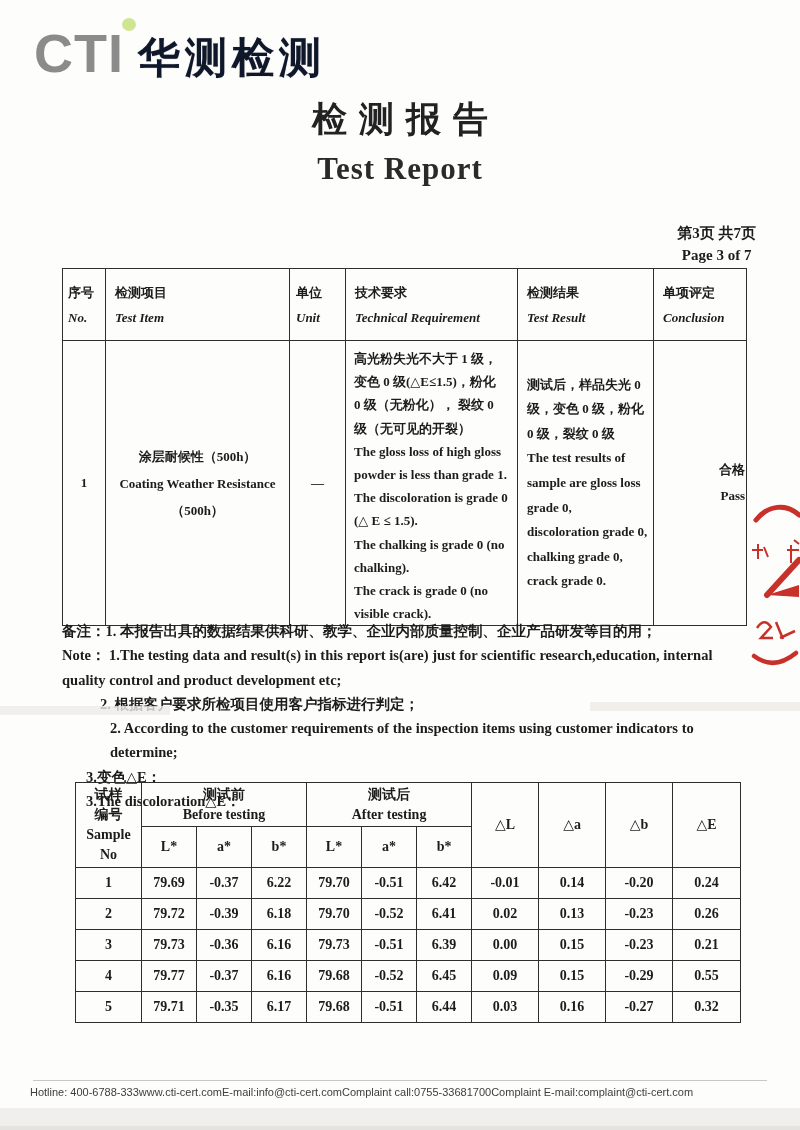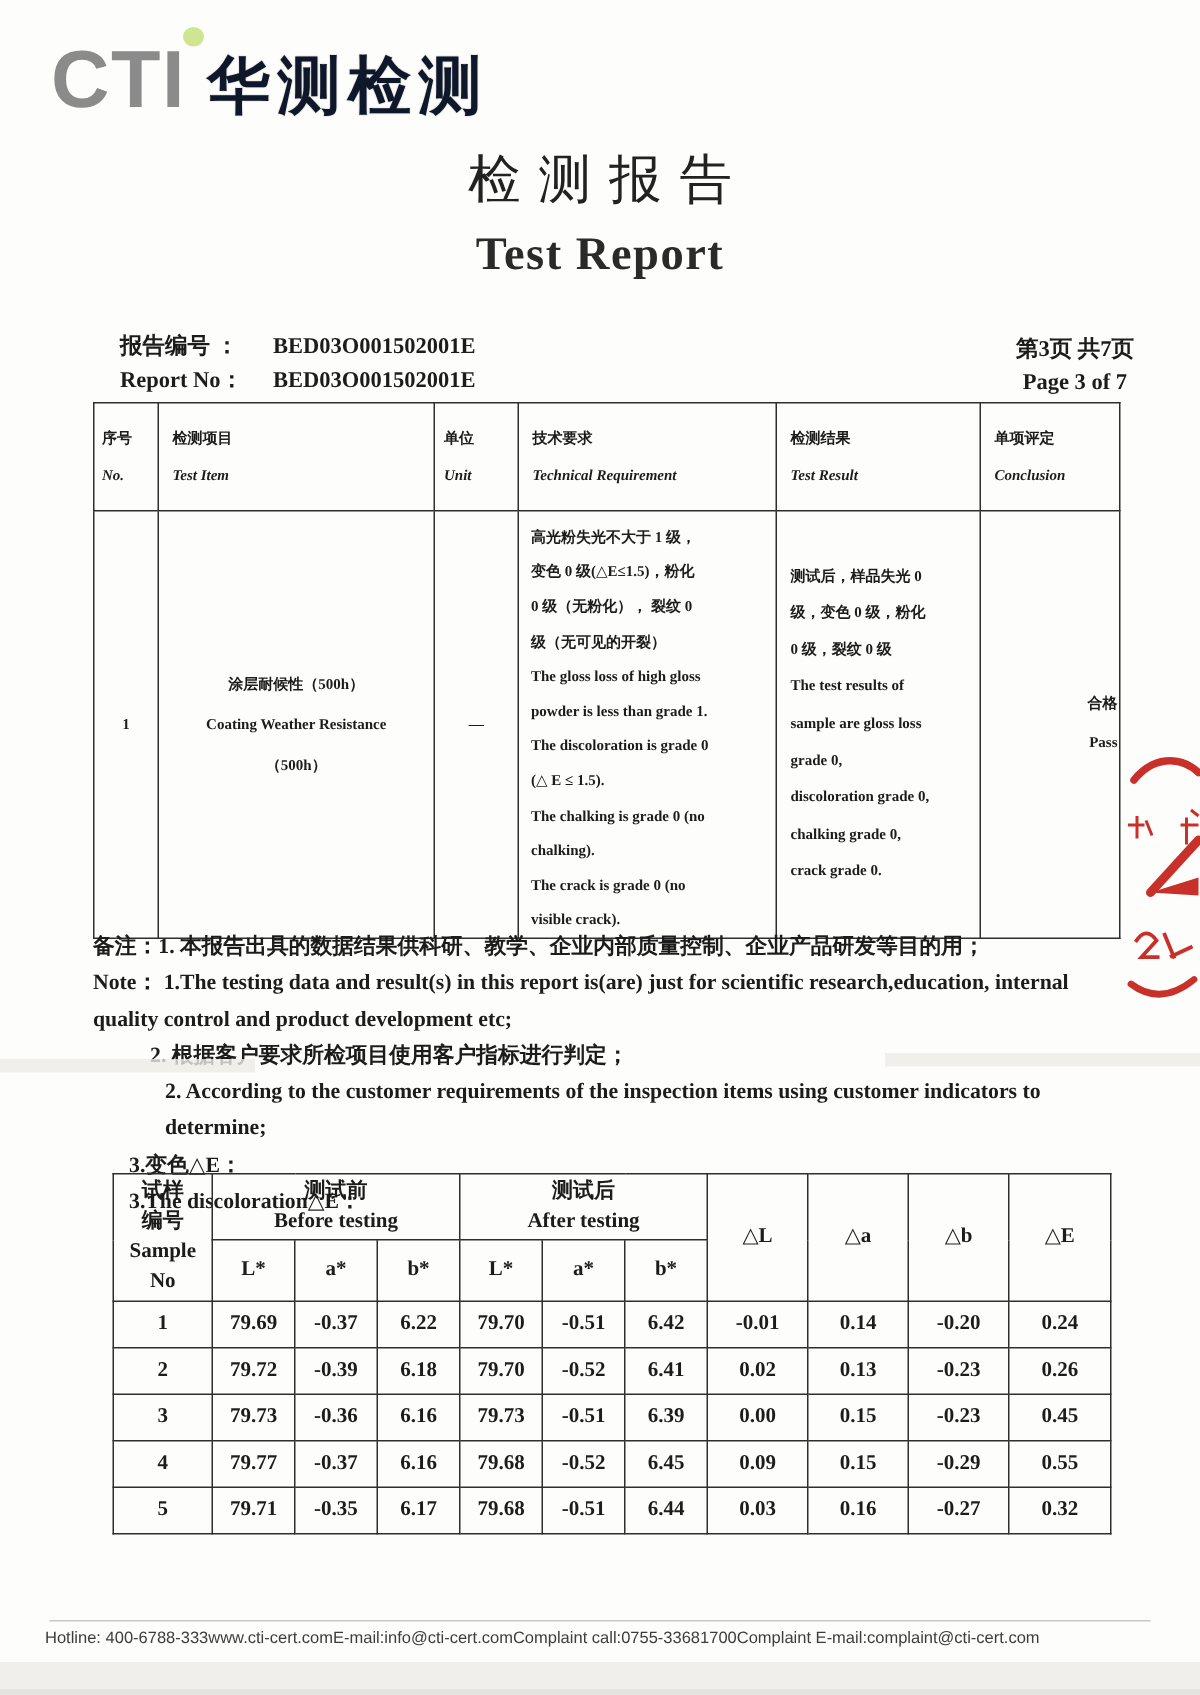--- a/index.html
+++ b/index.html
@@ -25,35 +25,35 @@
   }
   .logo-cn{
     font-family:"Liberation Sans","DejaVu Sans",sans-serif;
     font-weight:900;font-size:42px;line-height:58px;color:#0f172a;
     letter-spacing:5px;margin-left:10px;
     text-shadow:0 0 1px #9a9a9a;
   }
 
   
   .title-block{position:absolute;top:96px;left:0;width:100%;text-align:center;}
-  .title-cn{font-size:35px;font-weight:400;letter-spacing:12px;color:#222;text-indent:12px;}
+  .title-cn{font-size:35px;font-weight:700;letter-spacing:12px;color:#222;text-indent:12px;}
   .title-en{font-size:31px;font-weight:bold;color:#2a2a2a;margin-top:8px;letter-spacing:1px;}
 
   
   .report-no{position:absolute;top:220px;left:80px;font-size:15px;font-weight:bold;line-height:23px;}
   .report-no .lbl{display:inline-block;min-width:102px;}
   .page-no{position:absolute;top:222px;right:44px;font-size:15px;font-weight:bold;line-height:22px;text-align:center;}
 
   
   table{border-collapse:collapse;table-layout:fixed;}
   td,th{border:1px solid #2e2e2e;font-weight:bold;box-sizing:border-box;}
 
   
   .main-table{position:absolute;top:268px;left:62px;width:684px;border:1.5px solid #2e2e2e;}
-  .main-table td{font-size:10px;vertical-align:middle;}
+  .main-table td{font-size:13px;vertical-align:middle;}
   .mt-head td{height:72px;padding:4px 4px 4px 9px;text-align:left;line-height:25px;}
   .mt-head .en{font-weight:bold;font-style:italic;}
   .mt-body td{height:277px;}
   .cell-no{text-align:center;}
   .cell-item{text-align:center;line-height:27px;padding:0 4px;}
   .cell-unit{text-align:center;}
   .cell-req{vertical-align:top;padding:6px 4px 0 8px;line-height:23.2px;text-align:left;}
   .cell-result{padding:0 4px 0 9px;line-height:24.6px;text-align:left;}
   .cell-concl{padding-left:12px;line-height:26px;text-align:right;}
   .pre{white-space:pre-line;}
@@ -102,24 +102,20 @@
     <span class="logo-cti">CTI</span>
     <span class="logo-dot"></span>
     <span class="logo-cn">华测检测</span>
   </div>
 
   <div class="title-block">
     <div class="title-cn">检测报告</div>
     <div class="title-en">Test Report</div>
   </div>
 
-  <div class="report-no">
-    <div><span class="lbl">报告编号 ：</span><span>BED03O001502001E</span></div>
-    <div><span class="lbl">Report No：</span><span>BED03O001502001E</span></div>
-  </div>
 
   <div class="page-no">
     <div>第3页 共7页</div>
     <div>Page 3 of 7</div>
   </div>
 
   <table class="main-table">
     <colgroup>
       <col style="width:43px">
         <col style="width:184px">
@@ -272,21 +268,21 @@
           <td>3</td>
           <td>79.73</td>
           <td>-0.36</td>
           <td>6.16</td>
           <td>79.73</td>
           <td>-0.51</td>
           <td>6.39</td>
           <td>0.00</td>
           <td>0.15</td>
           <td>-0.23</td>
-          <td>0.45</td>
+          <td>0.21</td>
         </tr>
         <tr>
           <td>4</td>
           <td>79.77</td>
           <td>-0.37</td>
           <td>6.16</td>
           <td>79.68</td>
           <td>-0.52</td>
           <td>6.45</td>
           <td>0.09</td>

